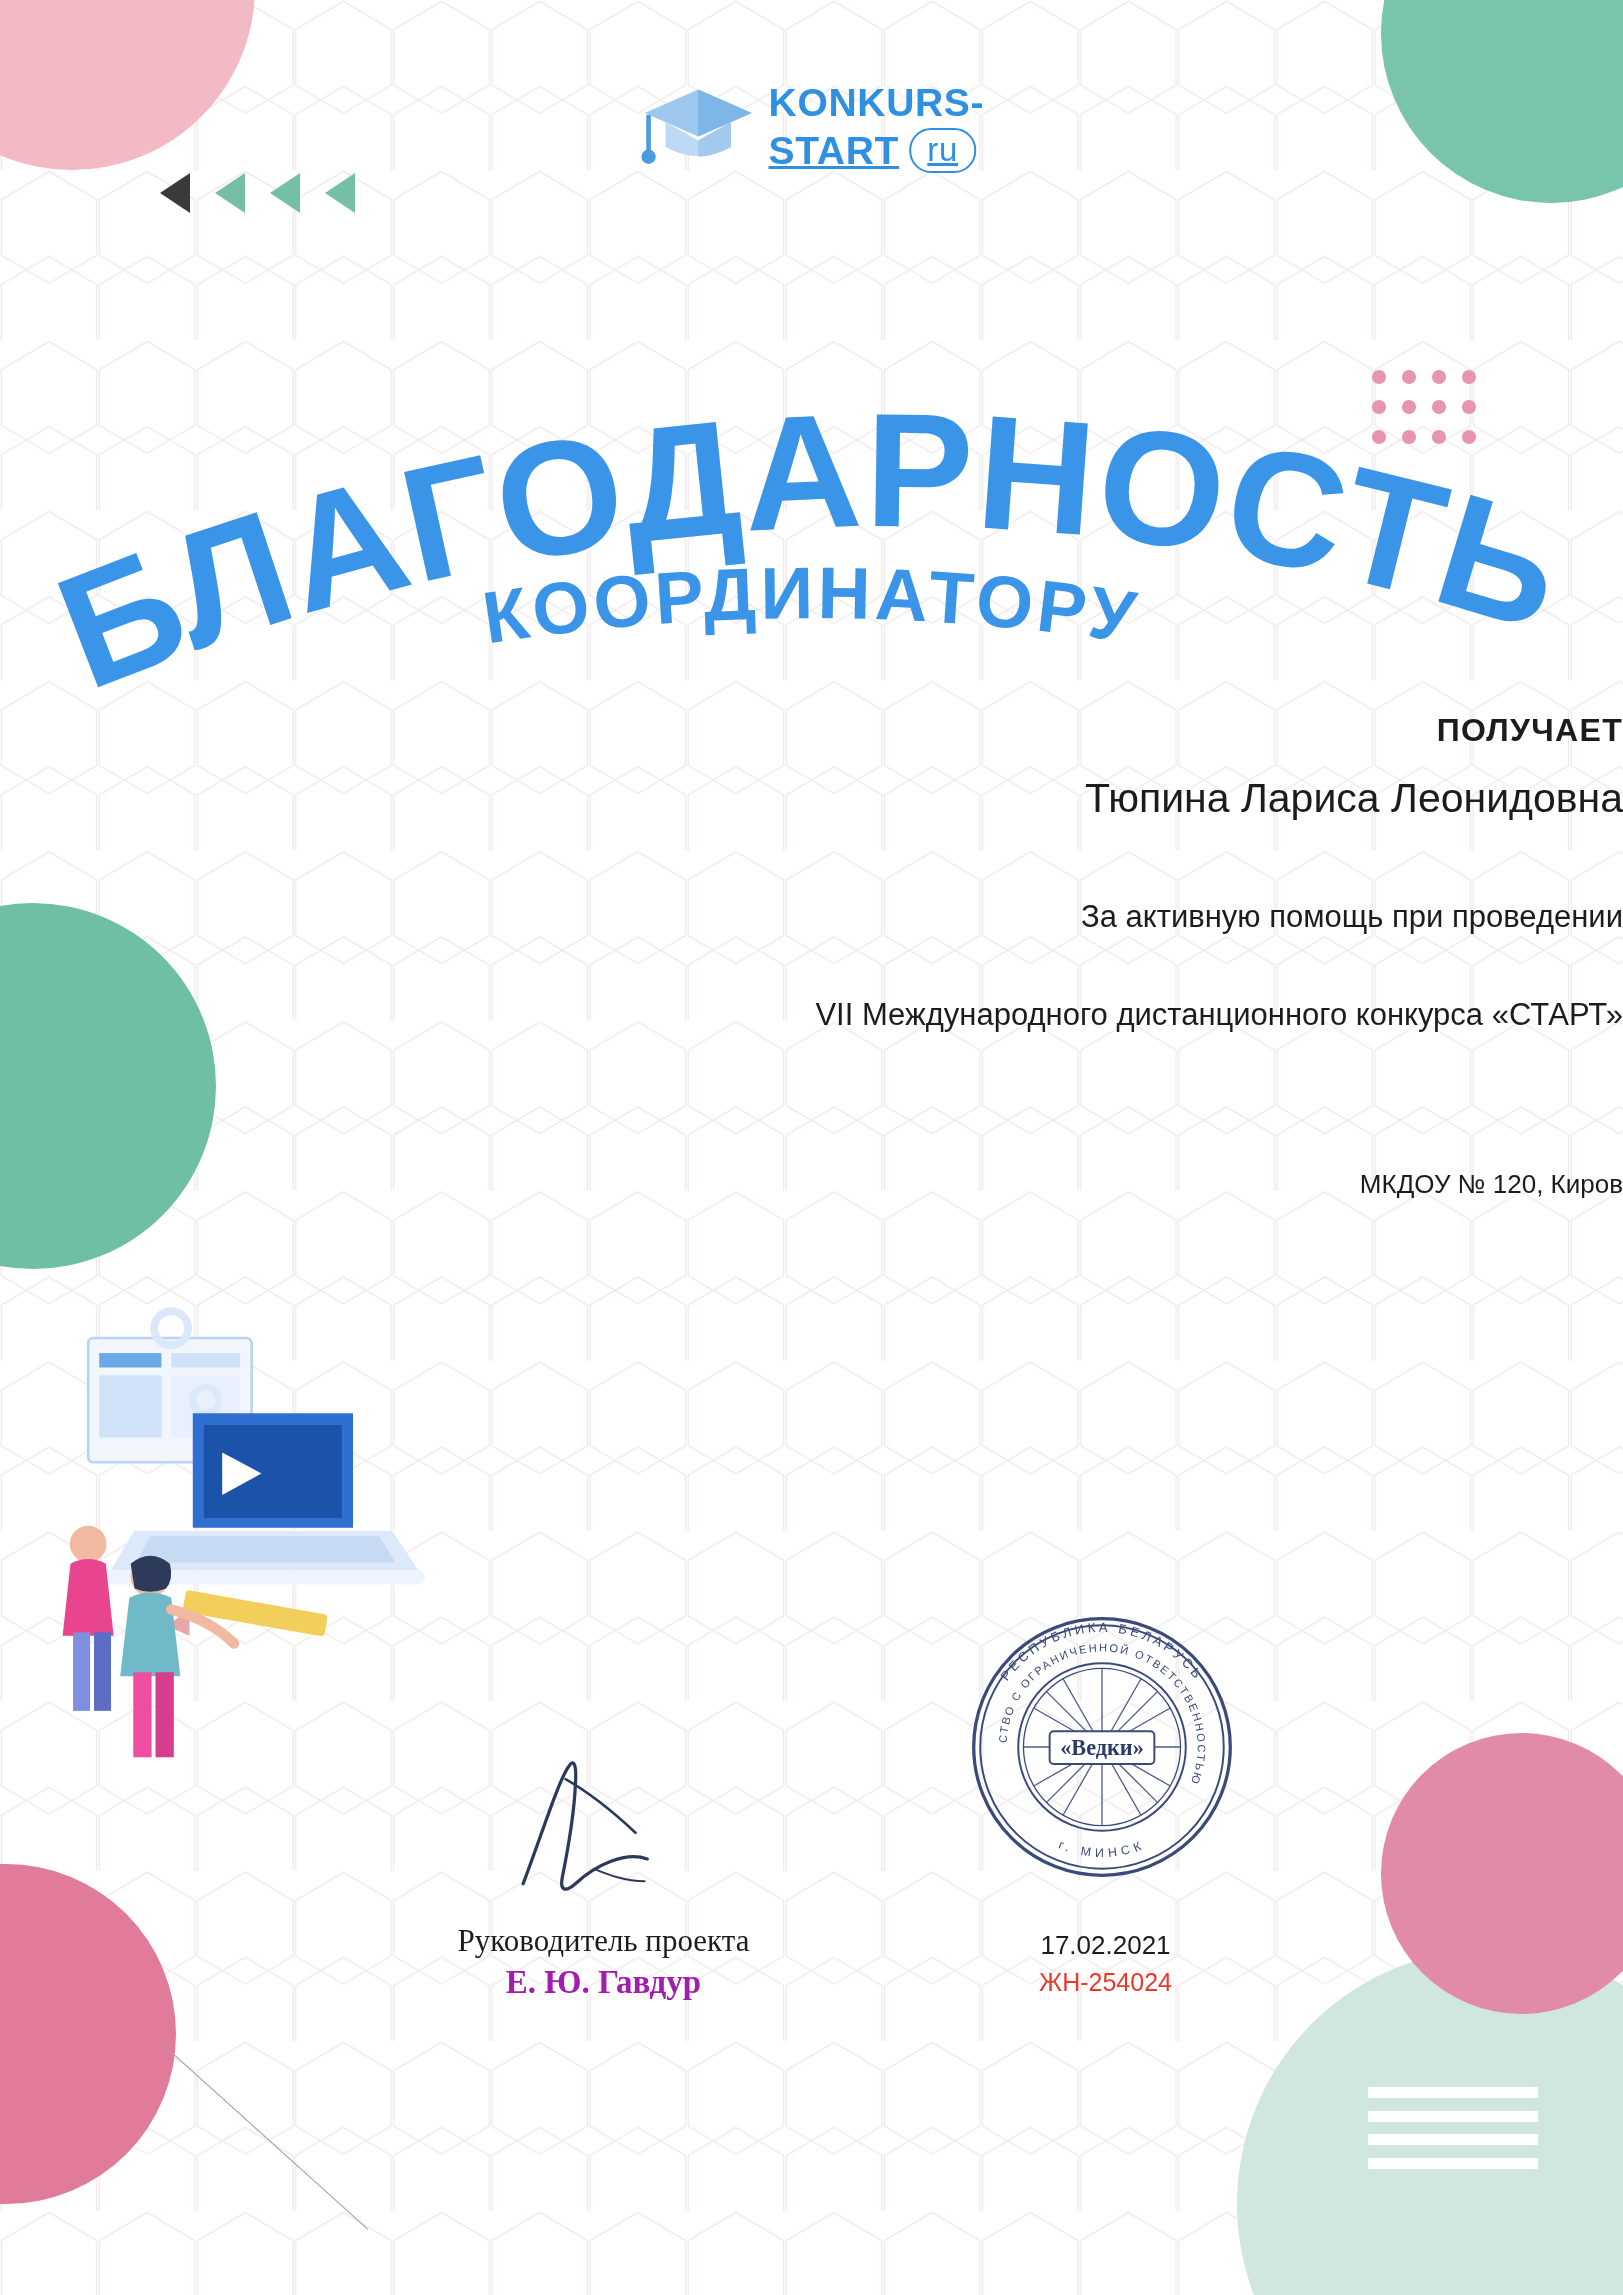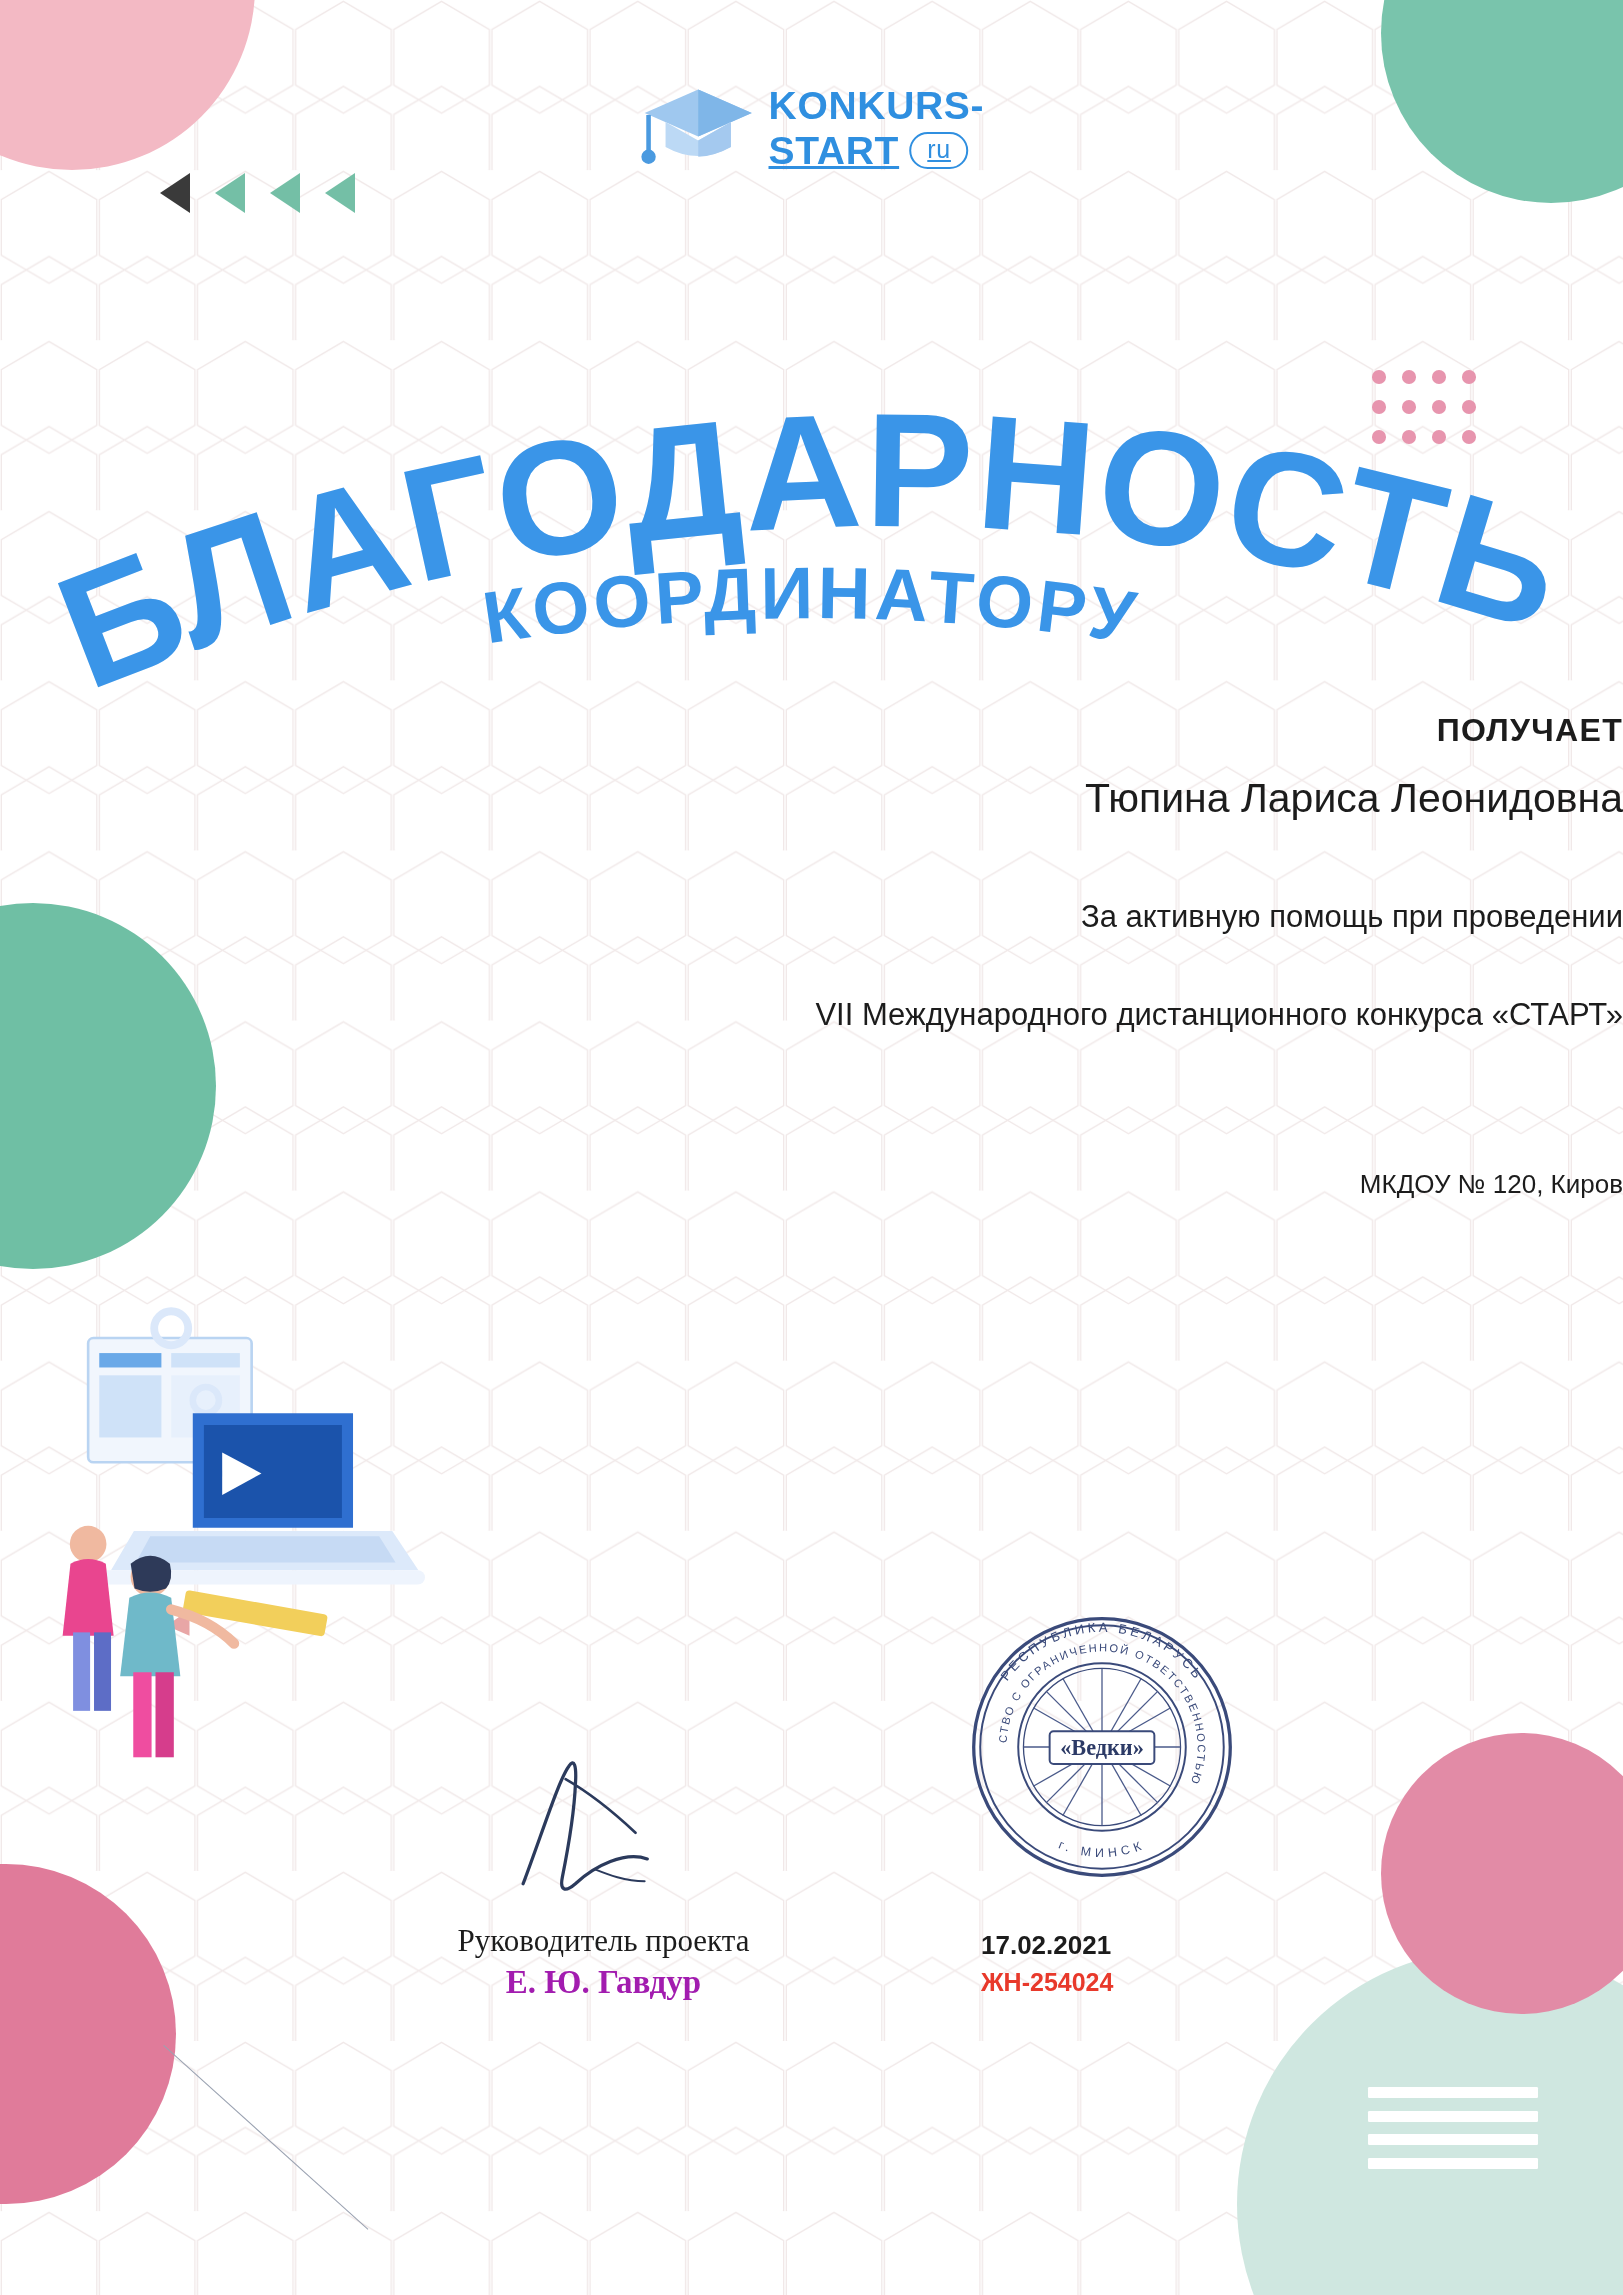--- a/index.html
+++ b/index.html
@@ -145,21 +145,21 @@
   .logo-line2 {
     display: flex;
     align-items: center;
     gap: 10.5px;
     margin-top: 6.5px;
     text-decoration: underline;
   }
   .logo-ru {
     border: 2.6px solid #2f8fe0;
     border-radius: 22px;
-    font-size: 25px;
+    font-size: 33px;
     padding: 2.6px 15.7px 5.2px 15.7px;
     color: #2f8fe0;
     font-weight: normal;
   }
 
   
   .headline-wrap {
     position: absolute;
     left: 0; right: 0;
     top: 353px;
@@ -222,21 +222,21 @@
     width: 288px;
     height: 288px;
   }
 
   
   .date-block {
     position: absolute;
     left: 981px;
     top: 1930px;
     width: 249px;
-    font-weight: bold;
+    text-align: center;
   }
   .doc-date { font-size: 26px; color: #1c1c1c; }
   .doc-number { font-size: 25px; color: #e8392b; margin-top: 6.5px; }
 
   
   .illustration {
     position: absolute;
     left: 26px;
     top: 1302px;
     width: 484px;

